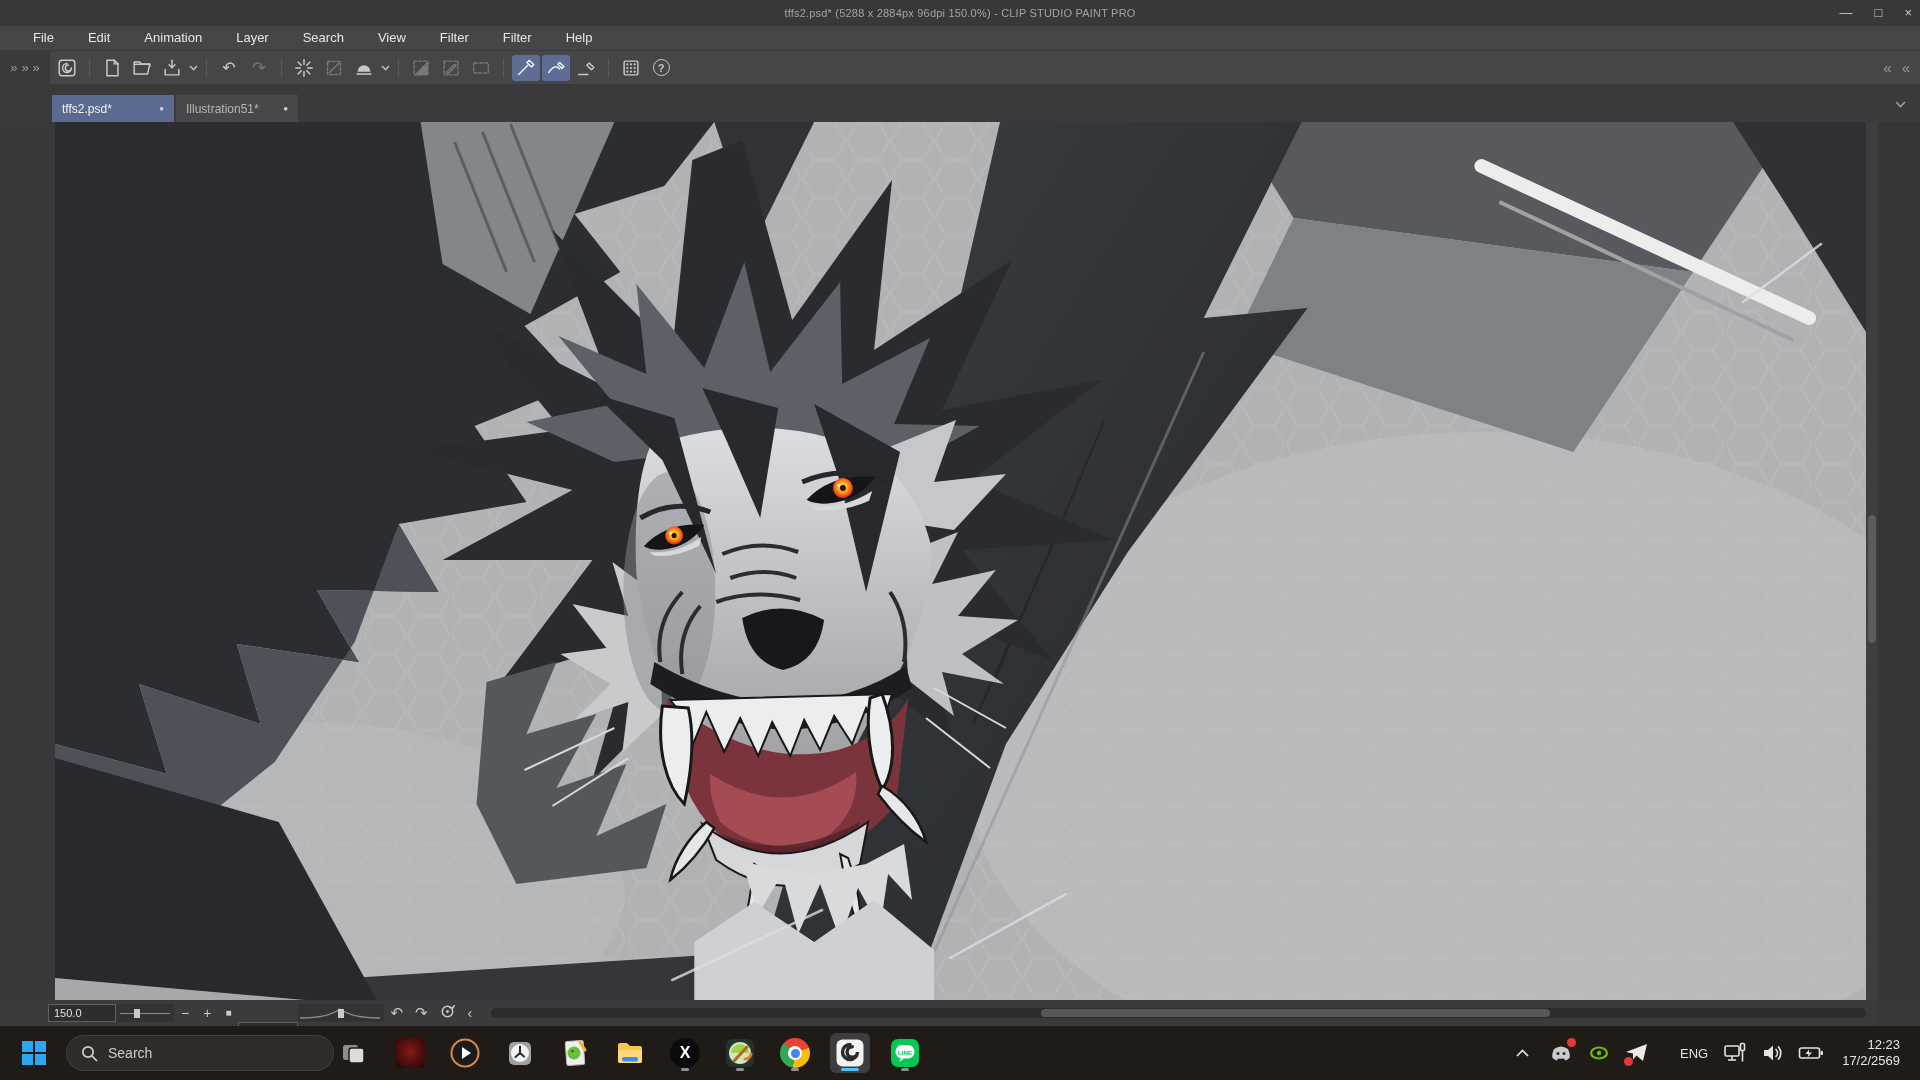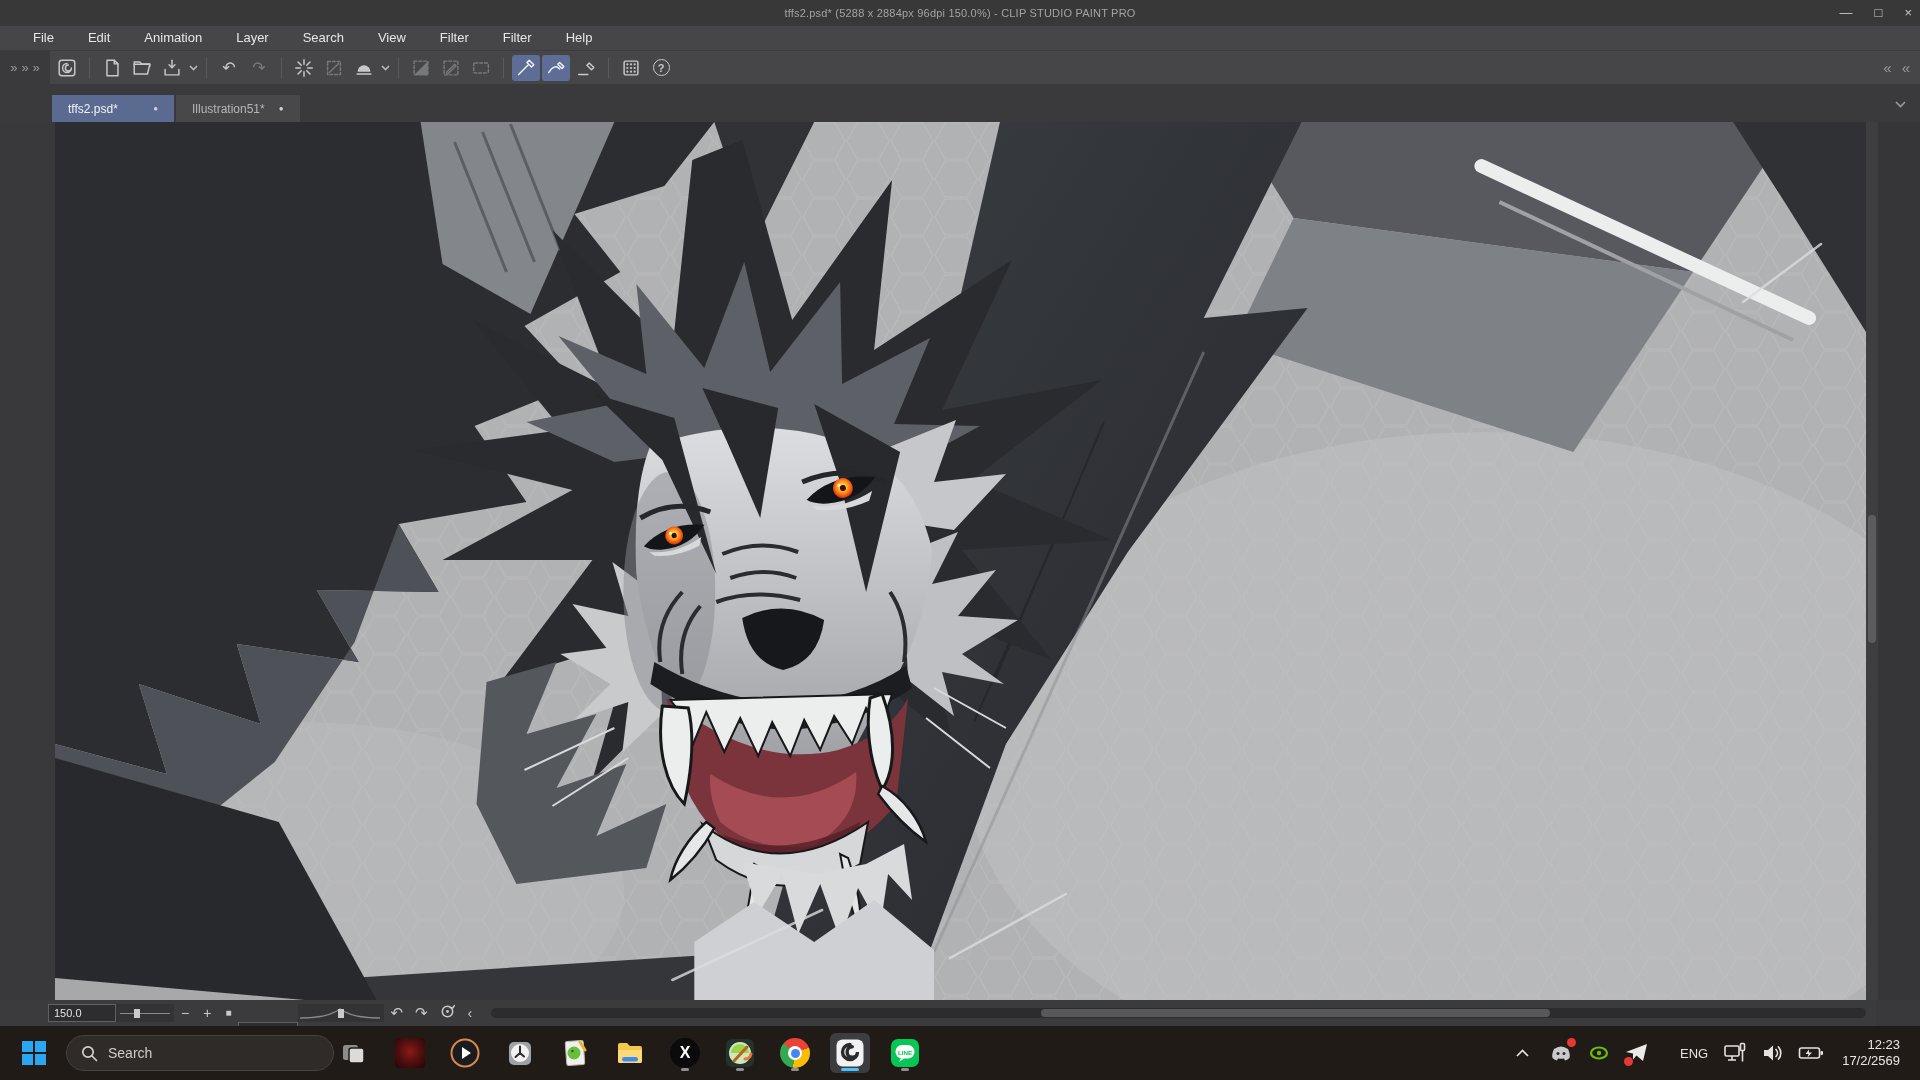--- a/index.html
+++ b/index.html
@@ -29,21 +29,21 @@
   .ticon.active { background:#5d6d96; }
   .ticon.active svg { stroke:#eef0f6; }
   .caret-sm { width:10px; height:26px; display:grid; place-items:center; }
   .caret-sm svg { stroke:#b9babc; fill:none; stroke-width:1.6; }
   .qicon { width:17px; height:17px; border:1.5px solid #c7c8ca; border-radius:50%; display:grid; place-items:center;
            font-size:11px; font-weight:bold; color:#c7c8ca; }
   #tb-right { margin-left:auto; display:flex; gap:10px; padding-right:10px; color:#9a9a9c; font-size:15px; }
   
   #tabstrip { position:absolute; top:84px; left:0; width:1920px; height:38px; background:#3a3a3c;
               display:flex; align-items:flex-end; padding-left:52px; }
-  .ctab { height:27px; min-width:122px; display:flex; align-items:center; padding:0 16px; font-size:12px;text-align:right; }
+  .ctab { height:27px; min-width:122px; display:flex; align-items:center; padding:0 10px; font-size:12px;text-align:right; }
   .ctab.active { background:#5a6a90; color:#f2f3f5; }
   .ctab.inactive { background:#48484a; color:#b5b5b7; margin-left:2px; }
   .tab-dot { margin-left:auto; font-size:8px; padding-left:14px; color:#d0d0d2; }
   #tab-overflow { margin-left:auto; margin-right:14px; align-self:center; }
   #tab-overflow svg { stroke:#9a9a9c; fill:none; stroke-width:1.6; }
   
   #workspace { position:absolute; top:122px; left:0; width:1920px; height:878px; display:flex; }
   #left-strip { width:55px; height:878px; background:#39393b; }
   #canvas-wrap { width:1811px; height:878px; position:relative; background:#b1b2b4; }
   #canvas-wrap svg.art { position:absolute; inset:0; width:100%; height:100%; }

